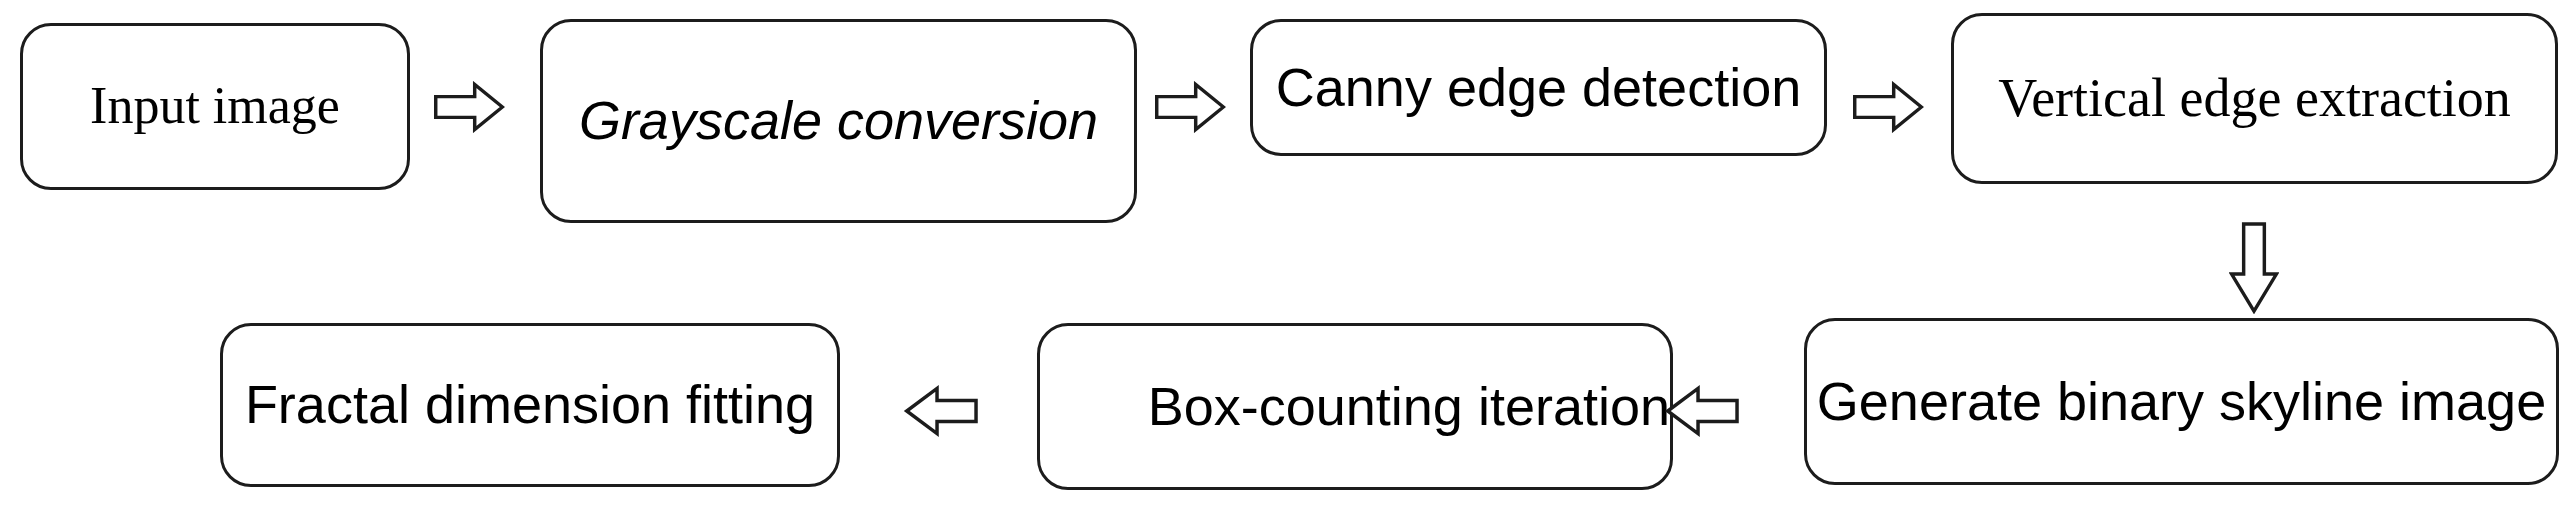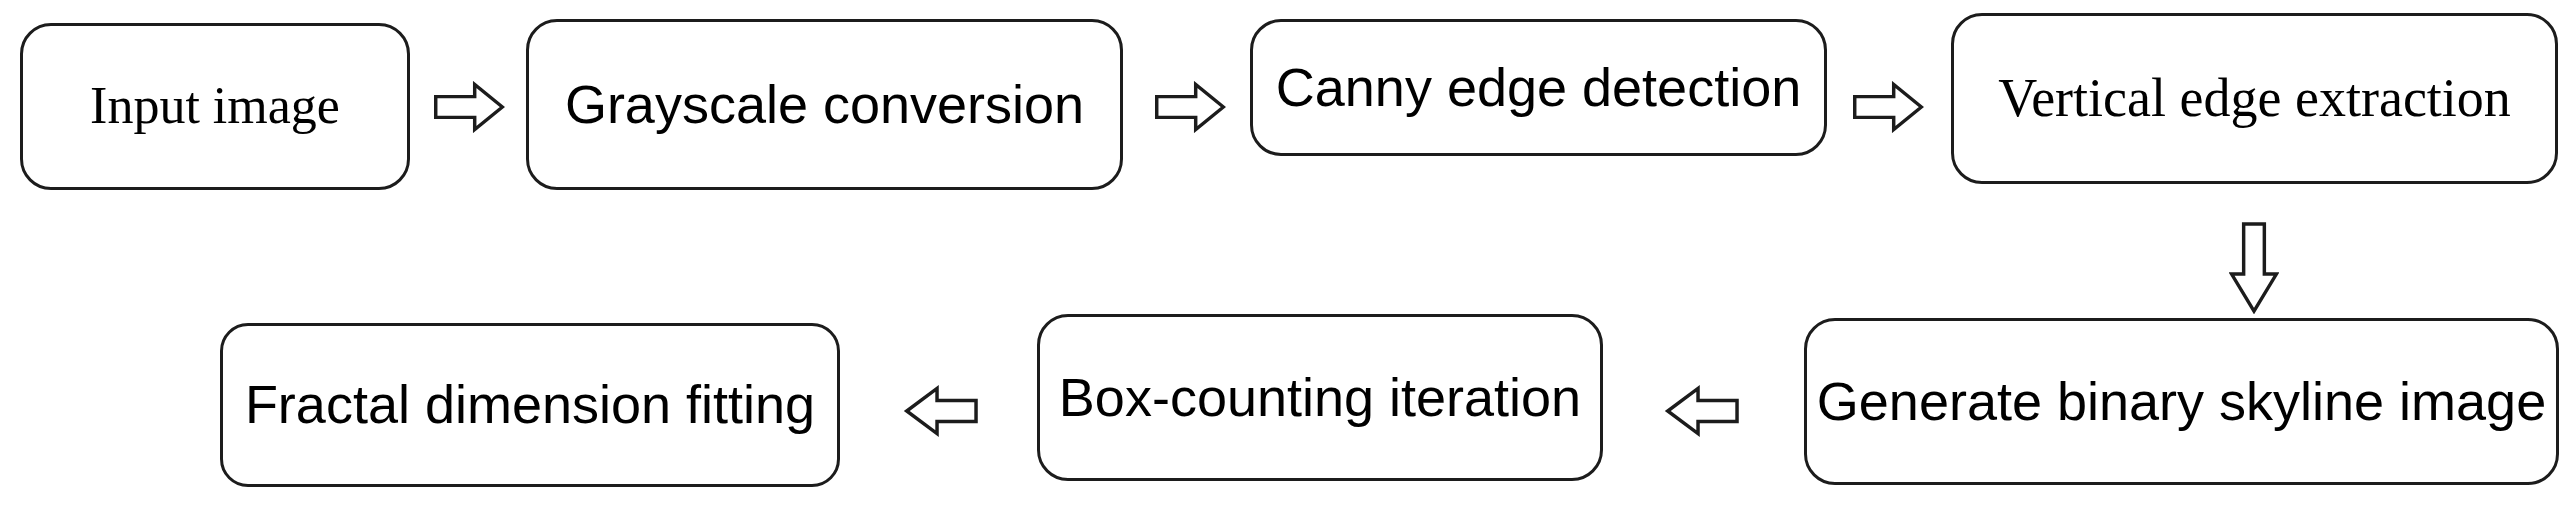--- a/index.html
+++ b/index.html
@@ -40,26 +40,26 @@
     display: block;
   }
   .arrow polygon {
     fill: #ffffff;
     stroke: #1c1c1c;
     stroke-width: 4;
     stroke-linejoin: miter;
   }
   
   #n-input        { left: 20px;   top: 22.5px;  width: 390px; height: 167px; }
-  #n-grayscale    { left: 526px;  top: 19px;  width: 597px; height: 171px; }
+  #n-grayscale    { left: 540px;  top: 19px;  width: 597px; height: 204px; font-style: italic; }
   #n-canny        { left: 1250px; top: 19px;  width: 577px; height: 137px; }
   #n-vertical     { left: 1951px; top: 13px;  width: 607px; height: 171px; font-family: Liberation Serif, serif; }
   #n-generate     { left: 1804px; top: 318px; width: 755px; height: 167px; }
-  #n-boxcount     { left: 1037px; top: 314px; width: 566px; height: 167px; }
-  #n-fractal      { left: 220px;  top: 323px; width: 620px; height: 164px; border-radius: 28px; }
+  #n-boxcount     { left: 1037px; top: 323px; width: 636px; height: 167px; justify-content: flex-end; }
+  #n-fractal      { left: 220px;  top: 323px; width: 620px; height: 164px; }
   
   #a1 { left: 434px;  top: 81px;  }
   #a2 { left: 1155px; top: 81px;  }
   #a3 { left: 1853px; top: 81px;  }
   #a4 { left: 2229px; top: 222px; }
   #a5 { left: 1664px; top: 385px; }
   #a6 { left: 903px; top: 385px; }
 </style>
 </head>
 <body>

